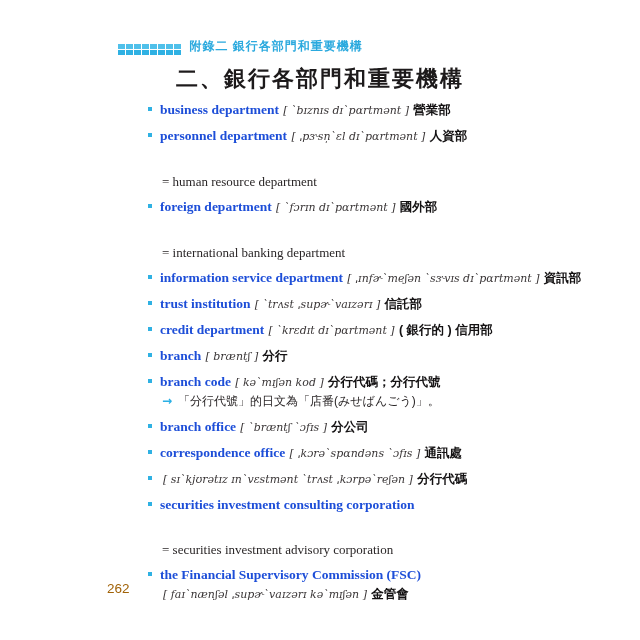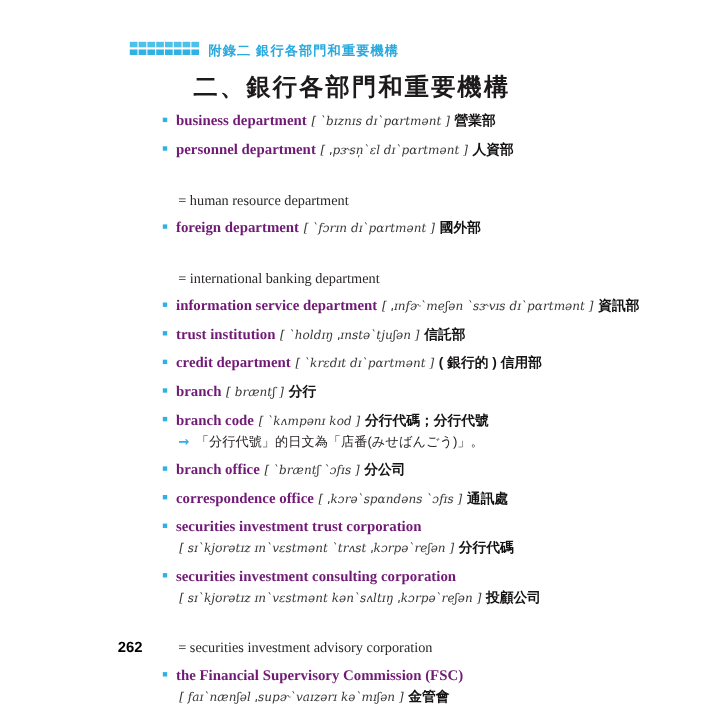--- a/index.html
+++ b/index.html
@@ -8,21 +8,21 @@
     background:#ffffff;
     position:relative;
     font-family:"Liberation Serif", serif;
     color:#231f20;
     overflow:hidden;
   }
 
   
   .header {
     position:absolute; left:118px; top:38px;
-    display:flex; align-items:flex-start;
+    display:flex; align-items:flex-end;
   }
   .squares {
     display:grid;
     grid-template-columns:repeat(8, 6.5px);
     grid-auto-rows:5px;
     gap:1.5px;
   }
   .squares i { display:block; background:#2fb1e3; }
   .squares i.lt { background:#4fc0ea; }
   .header-label {
@@ -52,21 +52,21 @@
     position:relative;
     padding-left:12px;
     margin-bottom:6px;
     line-height:19px;
     font-size:13px;
   }
   .bullet {
     position:absolute; left:0; top:7px;
     width:4px; height:4px; background:#2fb1e3;
   }
-  .term { font-weight:700; font-size:13.5px; color:#701a75; }
+  .term { font-weight:700; font-size:13.5px; color:#1d4ed8; }
   .phon {
     font-family:"DejaVu Serif", serif;
     font-size:11px; color:#3a3637;
     margin:0 1px;
     white-space:nowrap;
     font-style:italic;
   }
   .zh {
     font-family:Liberation Sans, sans-serif;
     font-weight:700; font-size:12.5px; color:#141213;
@@ -75,21 +75,21 @@
   .noteline { margin-left:2px; font-size:12px; color:#2a2627;
     font-family:"Liberation Sans", sans-serif; }
   .arrow { color:#2bb0e5; font-weight:700; margin-right:6px;
     font-family:"DejaVu Sans", sans-serif; }
   .phline { margin-left:2px; }
 
   
   .pageno {
     position:absolute; left:107px; top:581px;
     font-family:"Liberation Sans", sans-serif;
-    font-size:13.5px; color:#000000;font-weight:bold;
+    font-size:13.5px; color:#a16207;
   }
 </style>
 </head>
 <body>
 
 <div class="header">
   <span class="squares">
     <i class="lt"></i>
       <i class="lt"></i>
       <i class="lt"></i>
@@ -140,42 +140,42 @@
   <div class="entry">
     <span class="bullet"></span>
     <span class="term">information service department</span>
     <span class="phon">[ ˌɪnfɚˋmeʃən ˋsɝvɪs dɪˋpɑrtmənt ]</span>
     <span class="zh">資訊部</span>
   </div>
 
   <div class="entry">
     <span class="bullet"></span>
     <span class="term">trust institution</span>
-    <span class="phon">[ ˋholdɪŋ ˌɪnstəˋtjuʃən ]</span>
+    <span class="phon">[ ˋtrʌst ˌsupɚˋvaɪzərɪ ]</span>
     <span class="zh">信託部</span>
   </div>
 
   <div class="entry">
     <span class="bullet"></span>
     <span class="term">credit department</span>
     <span class="phon">[ ˋkrɛdɪt dɪˋpɑrtmənt ]</span>
     <span class="zh">( 銀行的 ) 信用部</span>
   </div>
 
   <div class="entry">
     <span class="bullet"></span>
     <span class="term">branch</span>
     <span class="phon">[ bræntʃ ]</span>
     <span class="zh">分行</span>
   </div>
 
   <div class="entry">
     <span class="bullet"></span>
     <span class="term">branch code</span>
-    <span class="phon">[ ˋkʌmpənɪ kod ]</span>
+    <span class="phon">[ kəˋmɪʃən kod ]</span>
     <span class="zh">分行代碼；分行代號</span>
     <div class="noteline">
       <span class="arrow">→</span><span>「分行代號」的日文為「店番(みせばんごう)」。</span>
     </div>
   </div>
 
 
   <div class="entry">
     <span class="bullet"></span>
     <span class="term">branch office</span>
@@ -186,34 +186,29 @@
   <div class="entry">
     <span class="bullet"></span>
     <span class="term">correspondence office</span>
     <span class="phon">[ ˌkɔrəˋspɑndəns ˋɔfɪs ]</span>
     <span class="zh">通訊處</span>
   </div>
 
 
   <div class="entry">
     <span class="bullet"></span>
-    <span class="term">securities investment trust corporation</span>
     <div class="phline">
       <span class="phon">[ sɪˋkjʊrətɪz ɪnˋvɛstmənt ˋtrʌst ˌkɔrpəˋreʃən ]</span>
       <span class="zh">分行代碼</span>
     </div>
   </div>
 
   <div class="entry">
     <span class="bullet"></span>
     <span class="term">securities investment consulting corporation</span>
-    <div class="phline">
-      <span class="phon">[ sɪˋkjʊrətɪz ɪnˋvɛstmənt kənˋsʌltɪŋ ˌkɔrpəˋreʃən ]</span>
-      <span class="zh">投顧公司</span>
-    </div>
     <div class="subline">= securities investment advisory corporation</div>
   </div>
 
   <div class="entry">
     <span class="bullet"></span>
     <span class="term">the Financial Supervisory Commission (FSC)</span>
     <div class="phline">
       <span class="phon">[ faɪˋnænʃəl ˌsupɚˋvaɪzərɪ kəˋmɪʃən ]</span>
       <span class="zh">金管會</span>
     </div>

